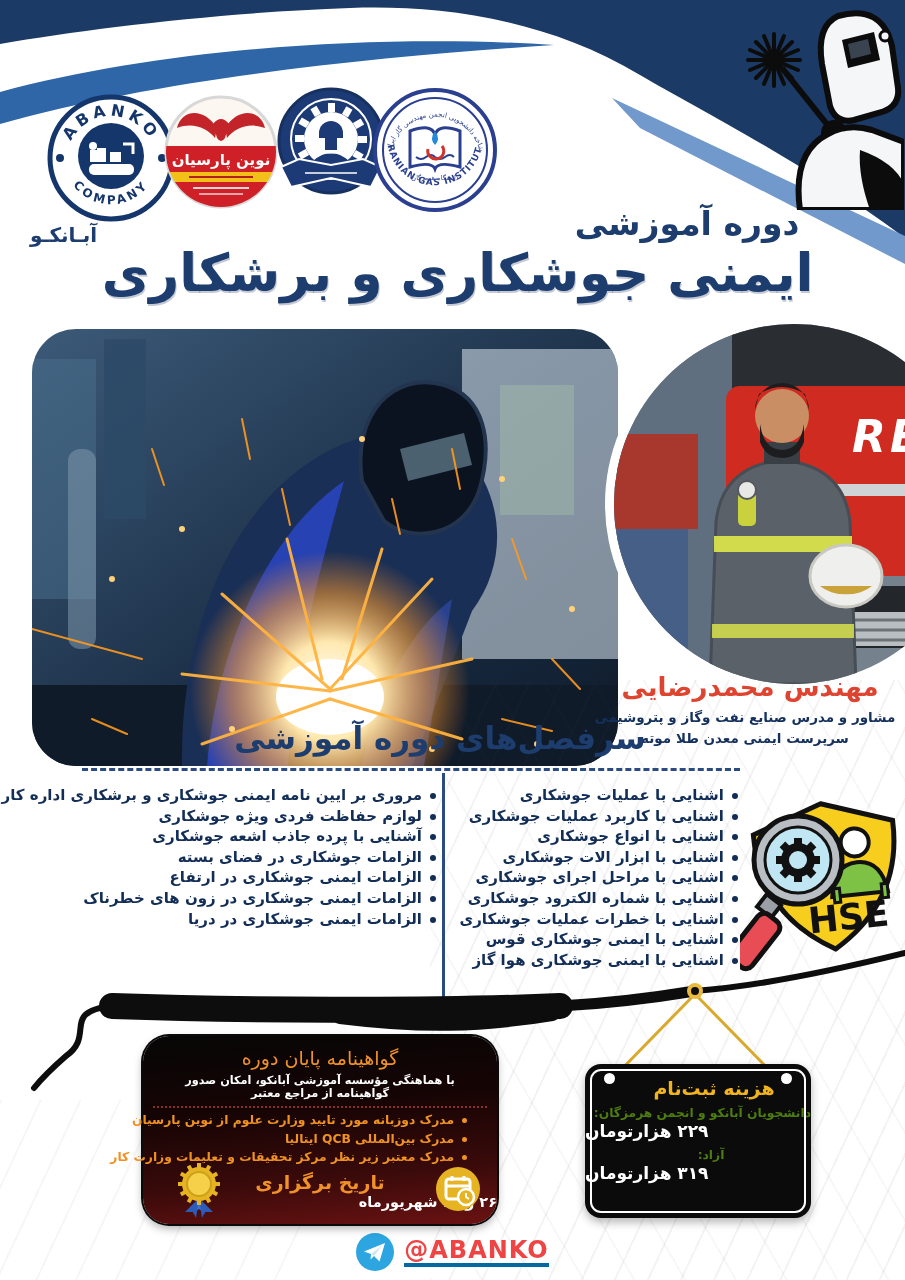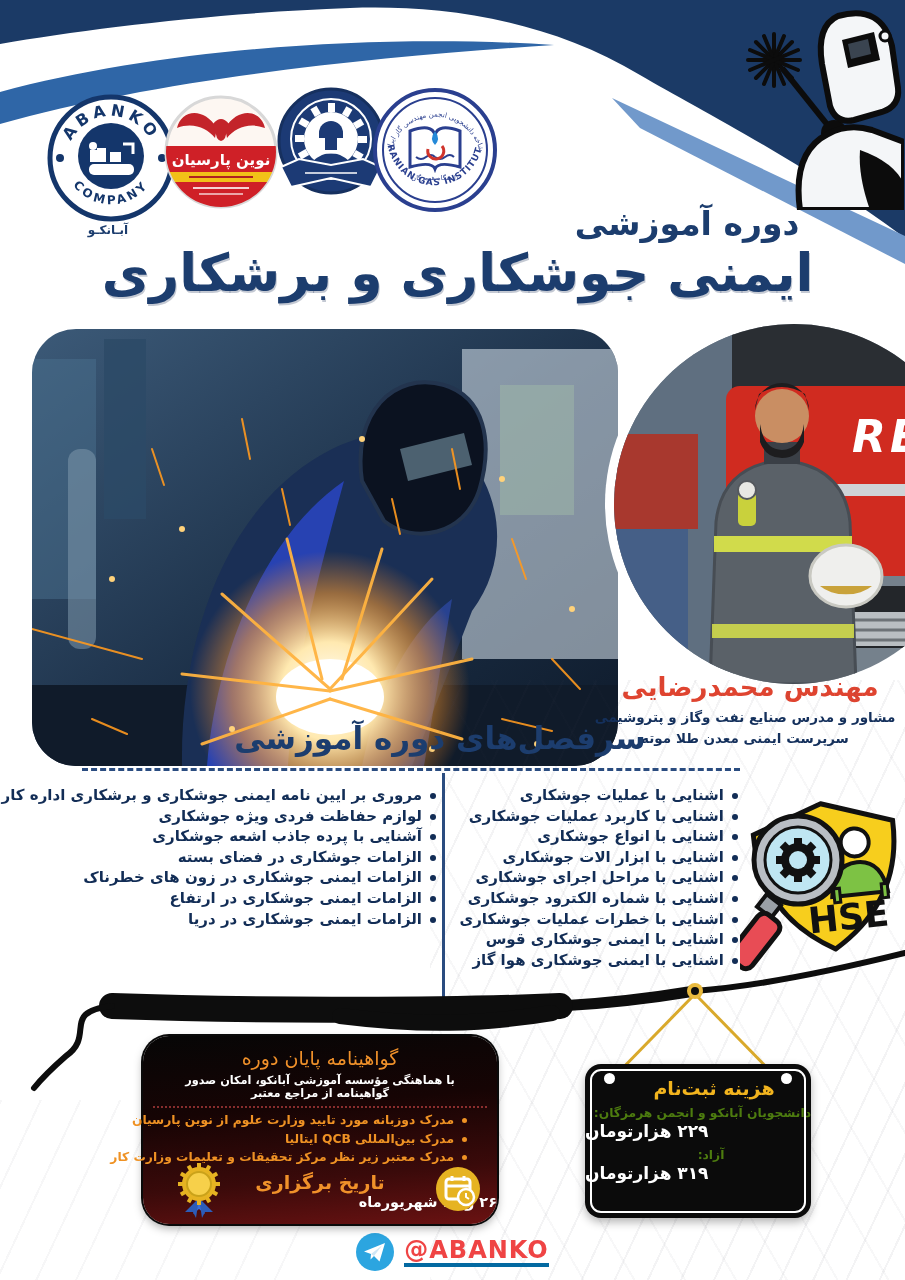--- a/index.html
+++ b/index.html
@@ -25,22 +25,22 @@
     font-size:33px;font-weight:bold;color:#1c3d6e;direction:rtl;white-space:nowrap;
   }
   .main-title{
     left:25px;right:15px;top:243px;text-align:center;
     font-size:52px;font-weight:bold;color:#1c3d6e;direction:rtl;white-space:nowrap;
     text-shadow:1px 2px 0 rgba(20,40,80,.25);
   }
   
   .logo{overflow:visible;}
   .logo-caption{
-    left:44px;top:223px;width:128px;text-align:center;
-    font-size:12px;font-weight:bold;color:#1c3d6e;direction:rtl;
+    left:30px;top:223px;width:128px;text-align:left;
+    font-size:20px;font-weight:bold;color:#1c3d6e;direction:rtl;
   }
   
   .photo-left{
     left:32px;top:329px;width:586px;height:437px;border-radius:44px;overflow:hidden;
     box-shadow:0 0 0 6px #fff;
   }
   .photo-circle{
     left:614px;top:324px;width:360px;height:360px;border-radius:50%;overflow:hidden;
     box-shadow:0 0 0 9px #fff;
   }
@@ -361,22 +361,22 @@
       <li>اشنایی با شماره الکترود جوشکاری</li>
       <li>اشنایی با خطرات عملیات جوشکاری</li>
       <li>اشنایی با ایمنی جوشکاری قوس</li>
       <li>اشنایی با ایمنی جوشکاری هوا گاز</li>
     </ul>
   <ul class="abs topic-list col-left">
       <li>مروری بر ایین نامه ایمنی جوشکاری و برشکاری اداره کار</li>
       <li>لوازم حفاظت فردی ویژه جوشکاری</li>
       <li>آشنایی با پرده جاذب اشعه جوشکاری</li>
       <li>الزامات جوشکاری در فضای بسته</li>
+      <li>الزامات ایمنی جوشکاری در ارتفاع</li>
       <li>الزامات ایمنی جوشکاری در زون های خطرناک</li>
-      <li>الزامات ایمنی جوشکاری در ارتفاع</li>
       <li>الزامات ایمنی جوشکاری در دریا</li>
     </ul>
 
   <div class="abs texture-right"></div>
   <div class="abs texture-bl"></div>
 
   <svg class="abs" style="left:740px;top:786px;" width="165" height="220" viewBox="0 0 165 220">
     <g transform="rotate(-6 82 90)">
       <path d="M88,18 L158,42 Q160,122 88,164 Q16,122 18,42 Z" fill="#f7ce1d" stroke="#111" stroke-width="5"></path>
       <circle cx="118" cy="60" r="14" fill="#fff" stroke="#111" stroke-width="4"></circle>

